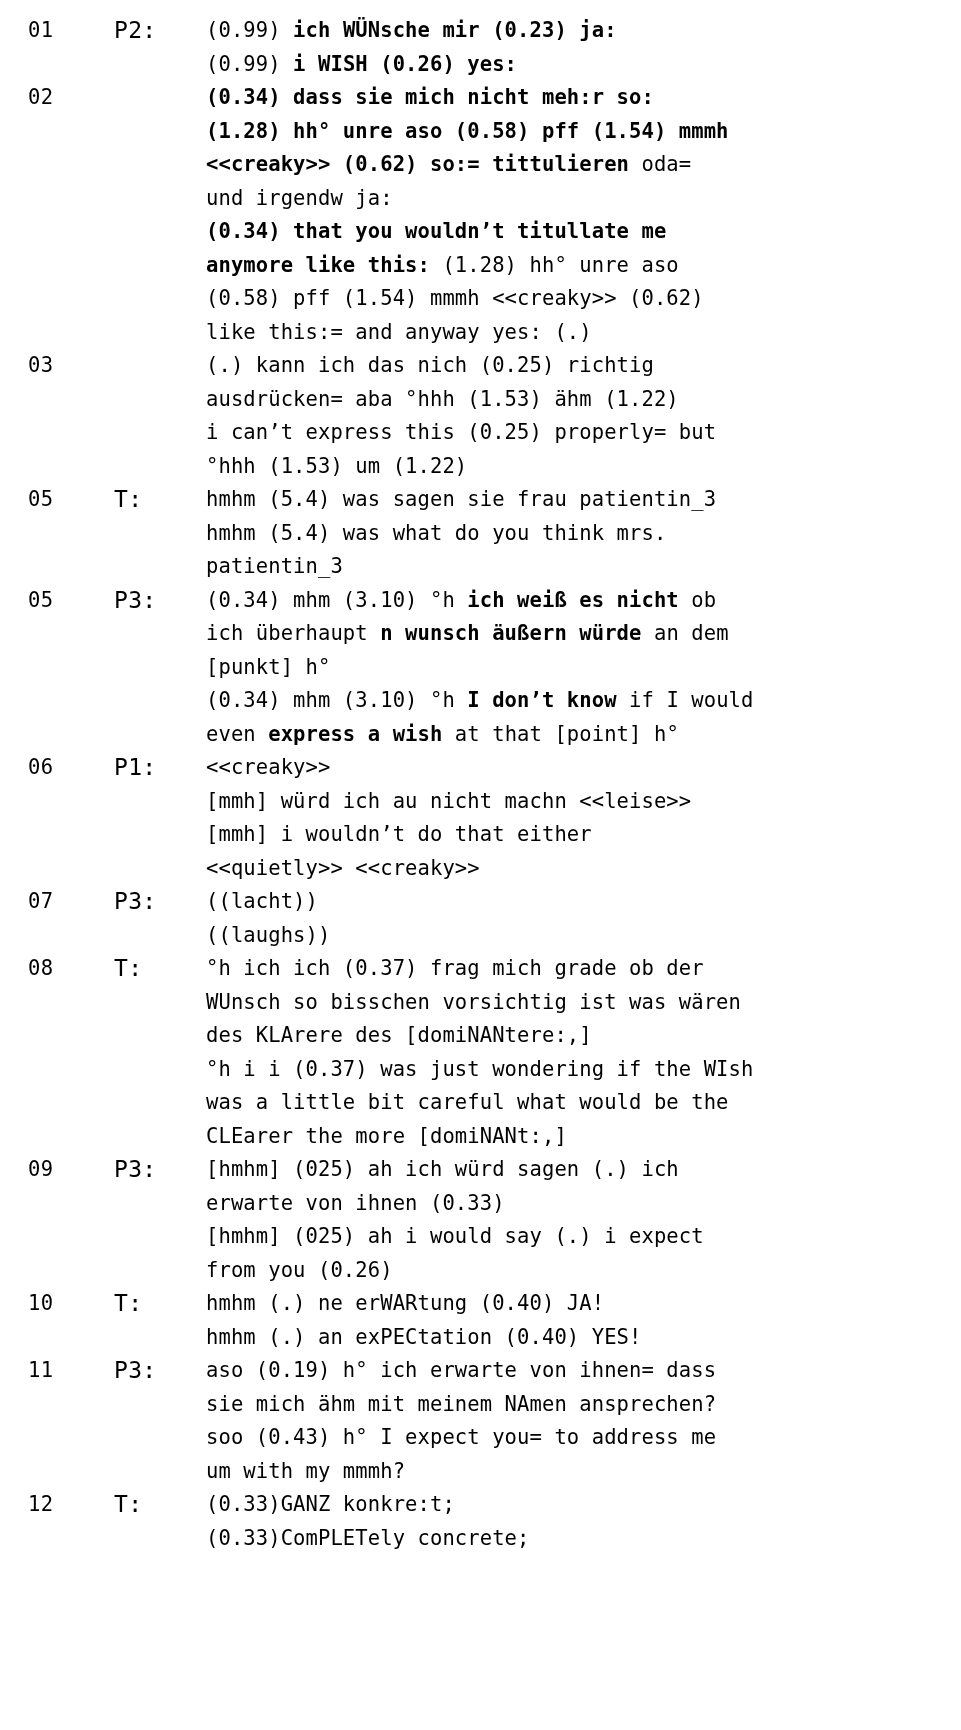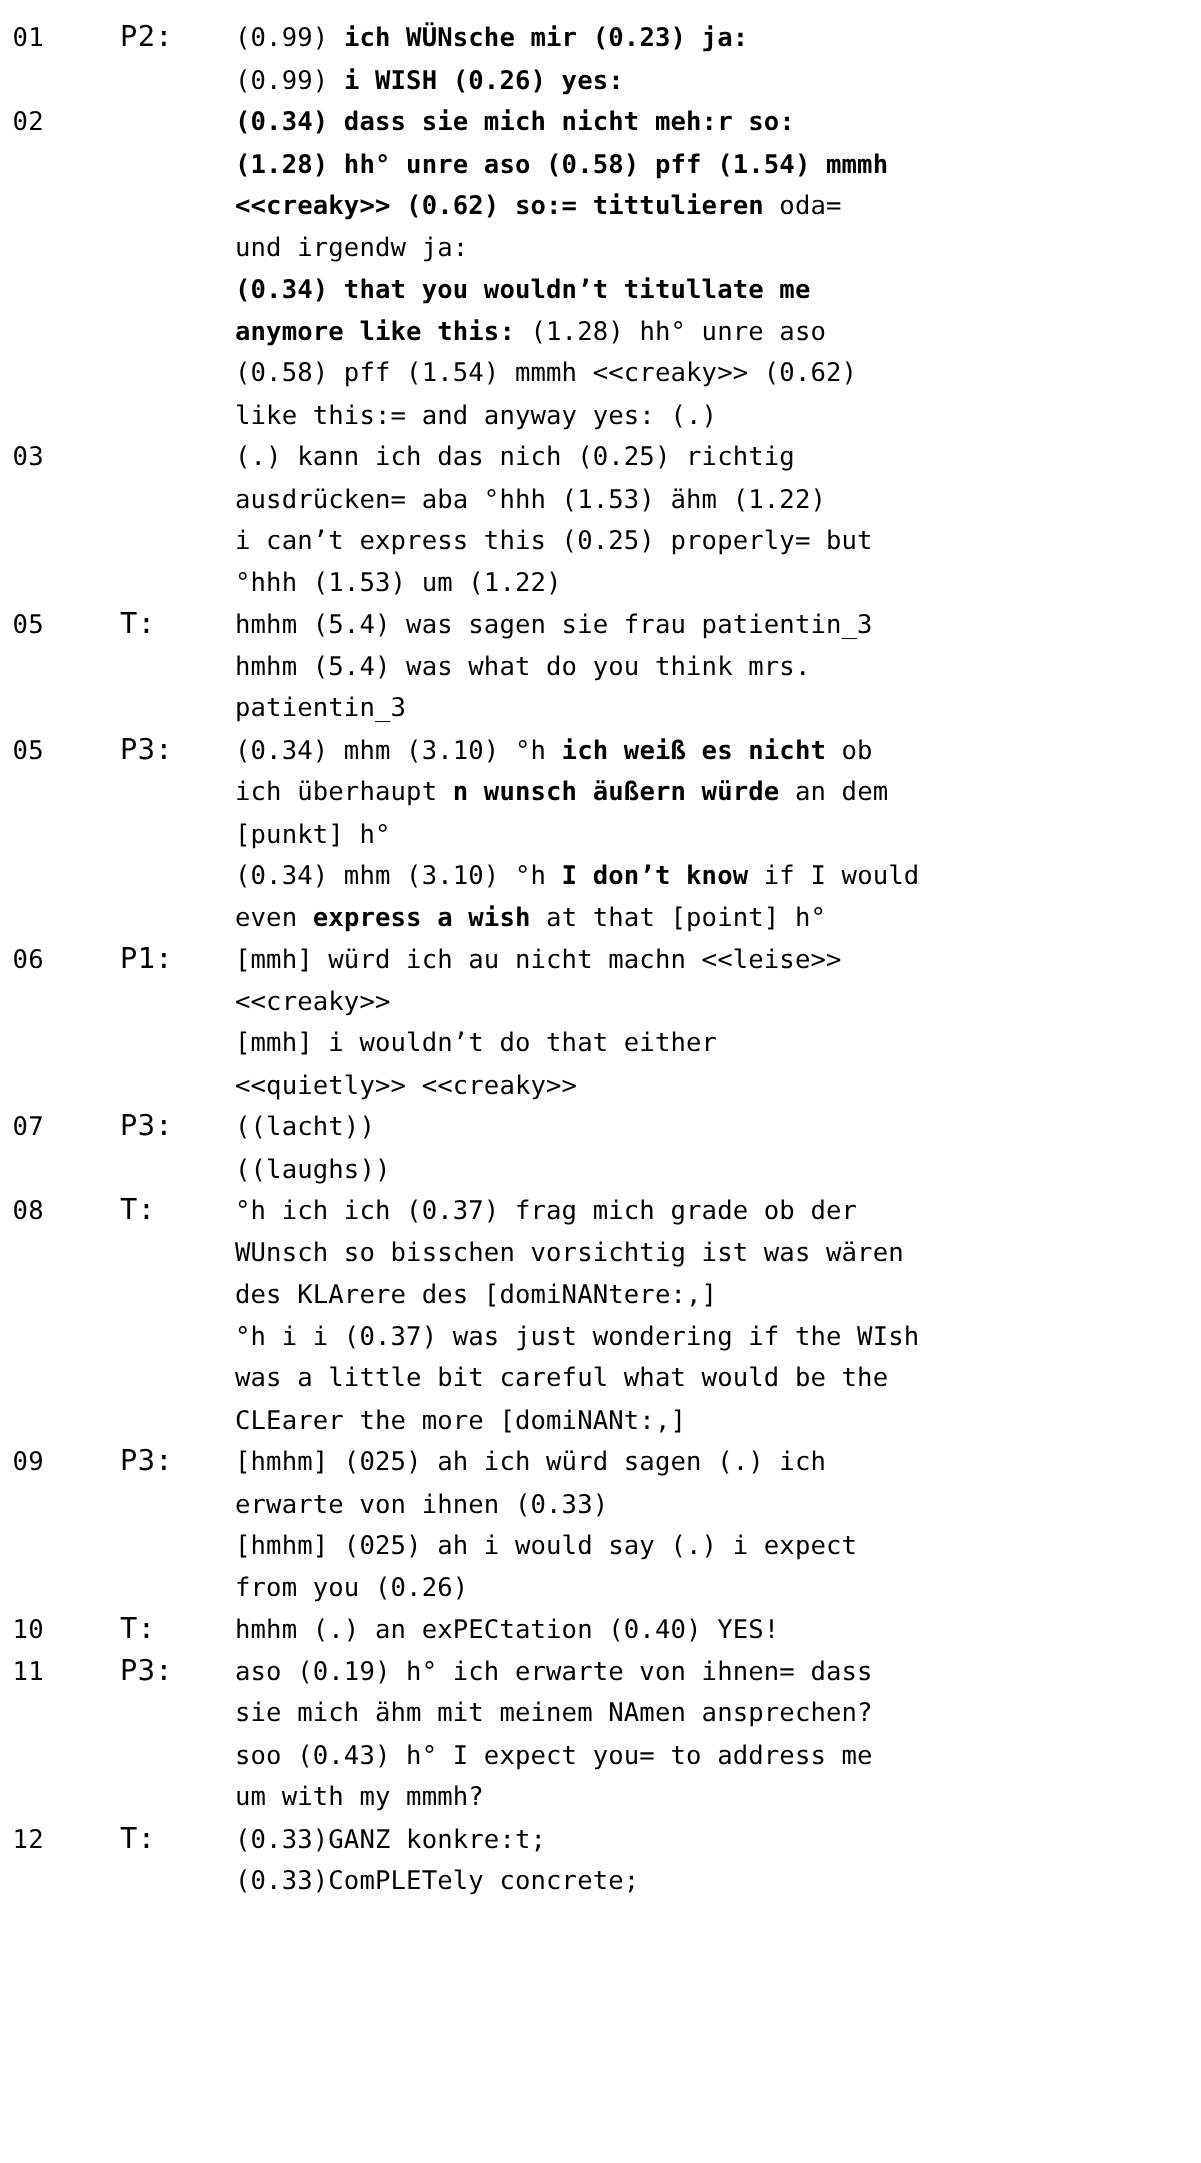--- a/index.html
+++ b/index.html
@@ -14,20 +14,21 @@
     color: #000000;
   }
   .transcript {
     padding: 14px 10px 10px 10px;
     box-sizing: border-box;
   }
   .turn {
     display: flex;
     align-items: flex-start;
     margin-bottom: 0px;
+    margin-left: 18px;
   }
   .col-num {
     width: 86px;
     flex: 0 0 86px;
     font-size: 20.5px;
     line-height: 33.5px;
     letter-spacing: 0.3px;
   }
   .col-spk {
     width: 92px;
@@ -76,41 +77,41 @@
       <div class="col-text"><span class="line"><span>hmhm (5.4) was sagen sie frau patientin_3</span></span><span class="line"><span>hmhm (5.4) was what do you think mrs.</span></span><span class="line"><span>patientin_3</span></span></div>
     </div>
     <div class="turn">
       <div class="col-num">05</div>
       <div class="col-spk">P3:</div>
       <div class="col-text"><span class="line"><span>(0.34) mhm (3.10) °h </span><span class="b">ich weiß es nicht</span><span> ob</span></span><span class="line"><span>ich überhaupt </span><span class="b">n wunsch äußern würde</span><span> an dem</span></span><span class="line"><span>[punkt] h°</span></span><span class="line"><span>(0.34) mhm (3.10) °h </span><span class="b">I don’t know</span><span> if I would</span></span><span class="line"><span>even </span><span class="b">express a wish</span><span> at that [point] h°</span></span></div>
     </div>
     <div class="turn">
       <div class="col-num">06</div>
       <div class="col-spk">P1:</div>
-      <div class="col-text"><span class="line"><span>[mmh] würd ich au nicht machn &lt;&lt;leise&gt;&gt;</span></span><span class="line"><span>&lt;&lt;creaky&gt;&gt;</span></span><span class="line"><span>[mmh] i wouldn’t do that either</span></span><span class="line"><span>&lt;&lt;quietly&gt;&gt; &lt;&lt;creaky&gt;&gt;</span></span></div>
+      <div class="col-text"><span class="line"><span>&lt;&lt;creaky&gt;&gt;</span></span><span class="line"><span>[mmh] würd ich au nicht machn &lt;&lt;leise&gt;&gt;</span></span><span class="line"><span>[mmh] i wouldn’t do that either</span></span><span class="line"><span>&lt;&lt;quietly&gt;&gt; &lt;&lt;creaky&gt;&gt;</span></span></div>
     </div>
     <div class="turn">
       <div class="col-num">07</div>
       <div class="col-spk">P3:</div>
       <div class="col-text"><span class="line"><span>((lacht))</span></span><span class="line"><span>((laughs))</span></span></div>
     </div>
     <div class="turn">
       <div class="col-num">08</div>
       <div class="col-spk">T:</div>
       <div class="col-text"><span class="line"><span>°h ich ich (0.37) frag mich grade ob der</span></span><span class="line"><span>WUnsch so bisschen vorsichtig ist was wären</span></span><span class="line"><span>des KLArere des [domiNANtere:,]</span></span><span class="line"><span>°h i i (0.37) was just wondering if the WIsh</span></span><span class="line"><span>was a little bit careful what would be the</span></span><span class="line"><span>CLEarer the more [domiNANt:,]</span></span></div>
     </div>
     <div class="turn">
       <div class="col-num">09</div>
       <div class="col-spk">P3:</div>
       <div class="col-text"><span class="line"><span>[hmhm] (025) ah ich würd sagen (.) ich</span></span><span class="line"><span>erwarte von ihnen (0.33)</span></span><span class="line"><span>[hmhm] (025) ah i would say (.) i expect</span></span><span class="line"><span>from you (0.26)</span></span></div>
     </div>
     <div class="turn">
       <div class="col-num">10</div>
       <div class="col-spk">T:</div>
-      <div class="col-text"><span class="line"><span>hmhm (.) an exPECtation (0.40) YES!</span></span></div>
+      <div class="col-text"><span class="line"><span>hmhm (.) ne erWARtung (0.40) JA!</span></span><span class="line"><span>hmhm (.) an exPECtation (0.40) YES!</span></span></div>
     </div>
     <div class="turn">
       <div class="col-num">11</div>
       <div class="col-spk">P3:</div>
       <div class="col-text"><span class="line"><span>aso (0.19) h° ich erwarte von ihnen= dass</span></span><span class="line"><span>sie mich ähm mit meinem NAmen ansprechen?</span></span><span class="line"><span>soo (0.43) h° I expect you= to address me</span></span><span class="line"><span>um with my mmmh?</span></span></div>
     </div>
     <div class="turn">
       <div class="col-num">12</div>
       <div class="col-spk">T:</div>
       <div class="col-text"><span class="line"><span>(0.33)GANZ konkre:t;</span></span><span class="line"><span>(0.33)ComPLETely concrete;</span></span></div>

